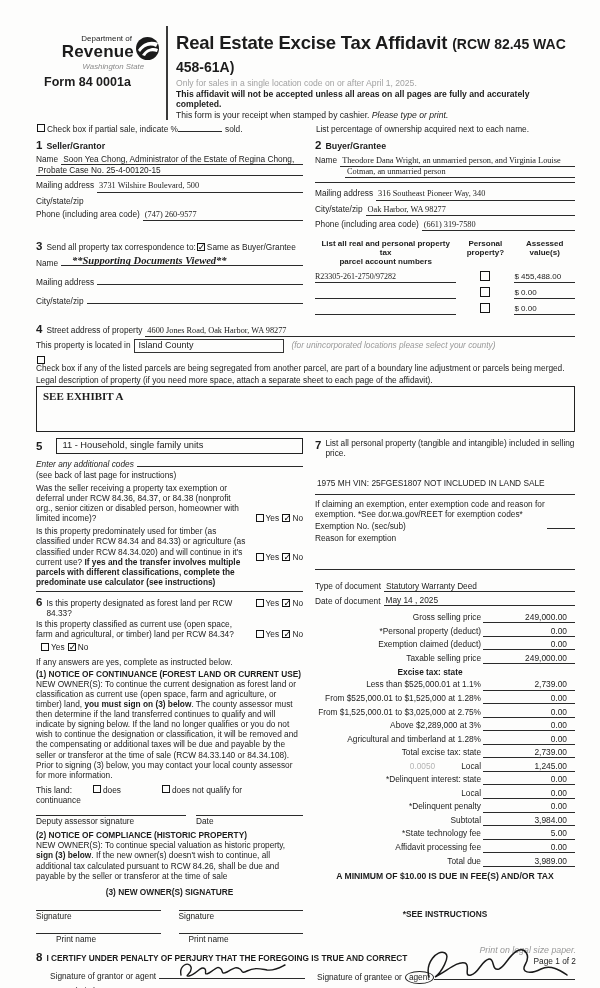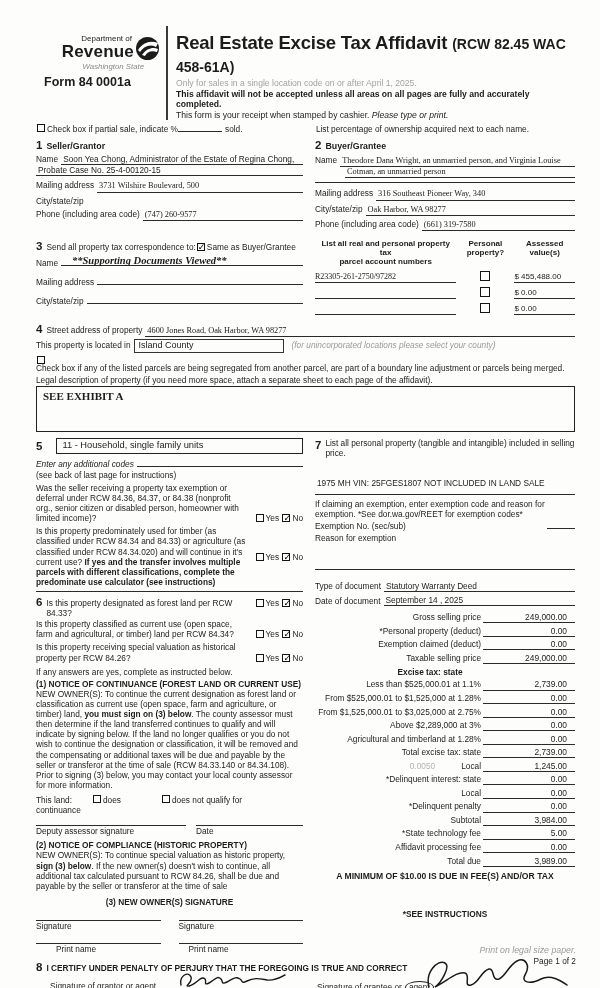--- a/index.html
+++ b/index.html
@@ -281,21 +281,20 @@
           </span>
         </div>
         <div class="row" style="margin-top:1px; align-items:flex-end;">
           <span class="grow" style="padding-right:4px;">Is this property classified as current use (open space, farm and agricultural, or timber) land per RCW 84.34?</span>
           <span class="yn">
             <span class="cb"></span><span>Yes</span>
             <span class="cb">✓</span><span>No</span>
           </span>
         </div>
         <div class="row" style="margin-top:3px; align-items:flex-end;">
-          <span class="grow" style="padding-right:4px;">Is this property receiving special valuation as historical property per RCW 84.26?</span>
           <span class="yn">
             <span class="cb"></span><span>Yes</span>
             <span class="cb">✓</span><span>No</span>
           </span>
         </div>
 
         <div style="margin-top:4px;">If any answers are yes, complete as instructed below.</div>
         <div class="b" style="margin-top:2px;">(1) NOTICE OF CONTINUANCE (FOREST LAND OR CURRENT USE)</div>
         <div>
           <span>NEW OWNER(S): To continue the current designation as forest land or classification as current use (open space, farm and agriculture, or timber) land, </span><span class="b">you must sign on (3) below</span><span>. The county assessor must then determine if the land transferred continues  to qualify and will indicate by signing below. If the land no longer qualifies or you do not wish to continue the designation or classification, it will be removed and the compensating or additional taxes will be due and payable by the seller or transferor at the time of sale (RCW 84.33.140 or 84.34.108). Prior to signing (3) below, you may contact your local county assessor for more information.</span>
@@ -365,21 +364,21 @@
         <div style="position:absolute; left:0; top:13px;">Reason for exemption</div>
         <div class="fl" style="position:absolute; left:0; right:0; top:49px; z-index:1;"></div>
       </div>
 
       <div class="row" style="margin-top:4px;">
         <span class="lbl">Type of document</span>
         <span class="fl grow fill-val"><span>Statutory Warranty Deed</span></span>
       </div>
       <div class="row" style="margin-top:3px;align-items:flex-end;">
         <span class="lbl">Date of document</span>
-        <span class="fl grow fill-val"><span>September 14 , 2025</span></span>
+        <span class="fl grow fill-val"><span>May 14 , 2025</span></span>
       </div>
 
       <div class="taxrow" style="margin-top:6px;">
         <span class="taxlbl">Gross selling price</span>
         <span class="taxval"><span>249,000.00</span></span>
       </div>
       <div class="taxrow">
         <span class="taxlbl">*Personal property (deduct)</span>
         <span class="taxval"><span>0.00</span></span>
       </div>

